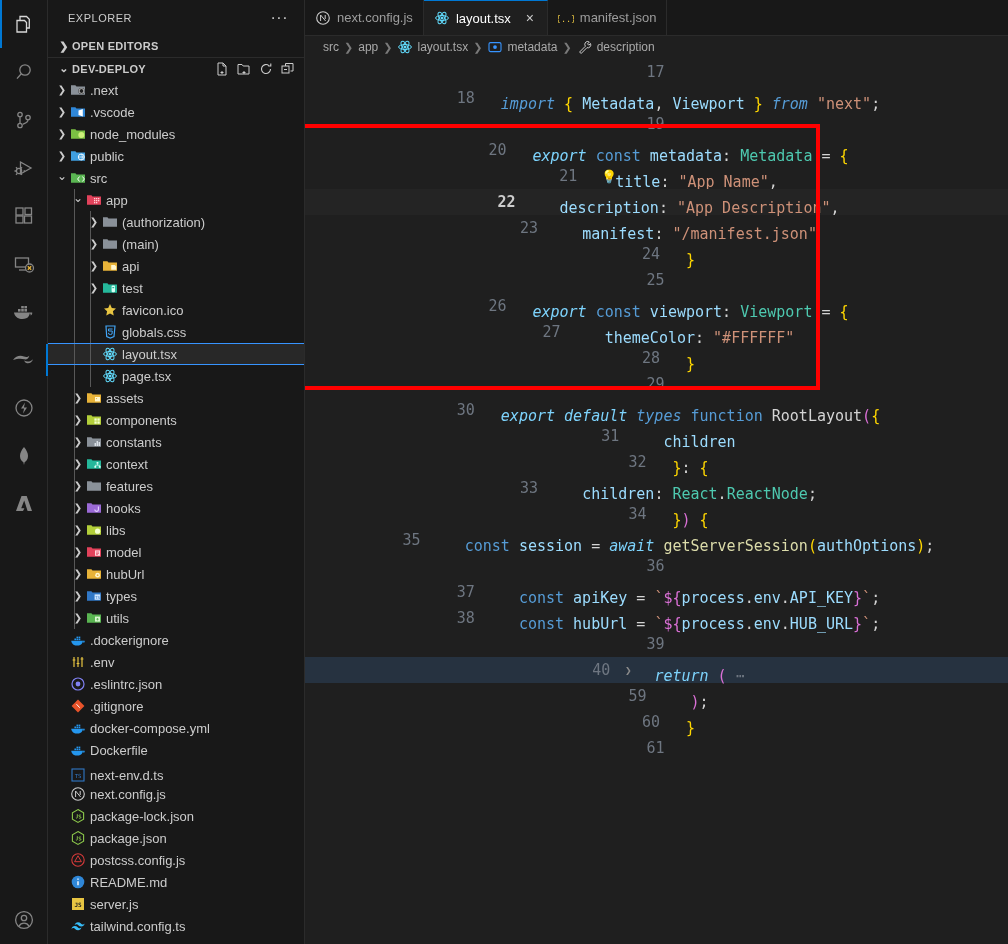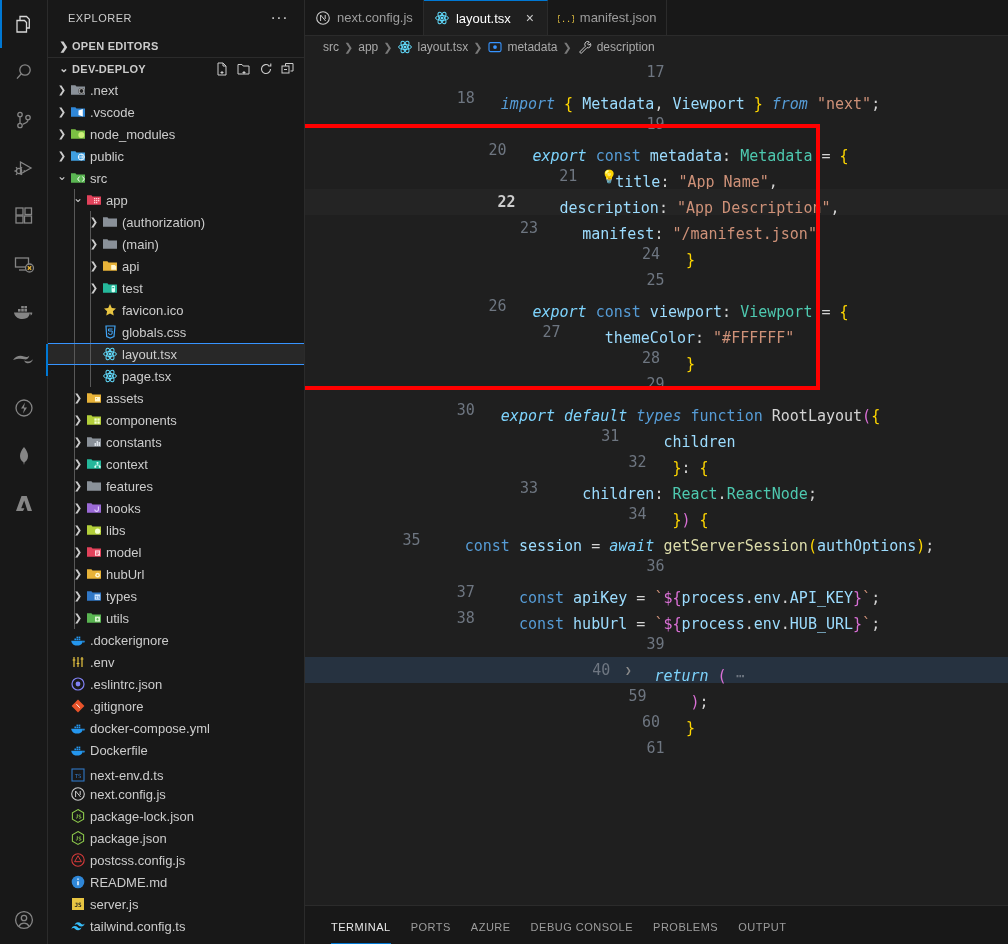--- a/index.html
+++ b/index.html
@@ -1045,24 +1045,14 @@
           </div>
           <div class="cline">
             <span class="gutter">61</span>
             <span class="fold"></span>
             <span class="ctext"></span>
           </div>
         </div>
       <div class="redbox" id="redbox" style="left: -5px; top: 66px; width: 520px; height: 266px; border-color: rgb(255, 0, 0);"></div>
     </div>
 
-    <div class="panel">
-      <div class="panel-tabs" id="panel-tabs">
-          <div class="ptab active">TERMINAL</div>
-          <div class="ptab">PORTS</div>
-          <div class="ptab">AZURE</div>
-          <div class="ptab">DEBUG CONSOLE</div>
-          <div class="ptab">PROBLEMS</div>
-          <div class="ptab">OUTPUT</div>
-        </div>
-    </div>
   </div>
 </div>
 
 </body></html>

